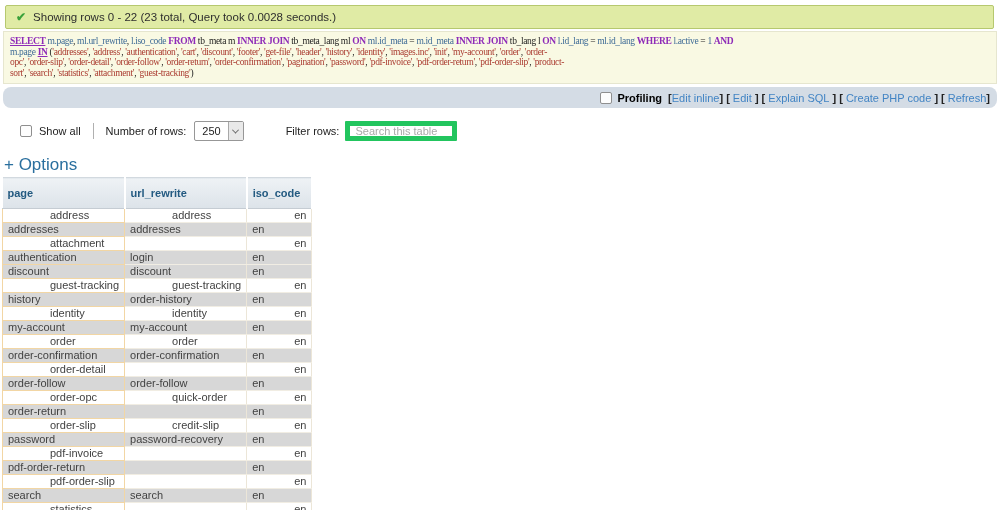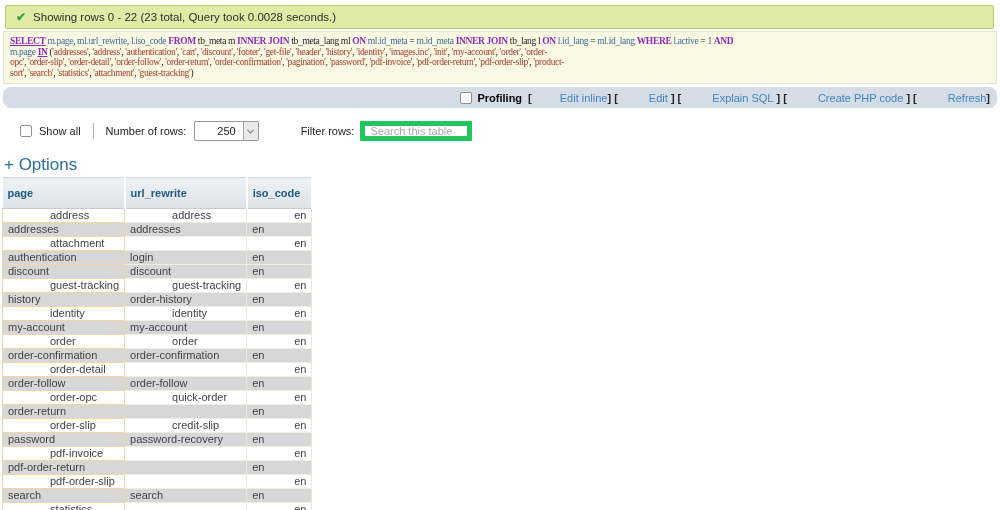--- a/index.html
+++ b/index.html
@@ -45,21 +45,21 @@
     background: var(--profiling-bg, #d4dce5);
     border-radius: 8px;
     height: 21px;
     display: flex; align-items: center; justify-content: flex-end;
     padding: 0 7px;
     font-size: 11px;
   }
   .proflabel { font-weight: bold; color: #000; margin: 0 3px 0 5px; }
   .pgroup { margin-left: 3px; white-space: pre; }
   .pbr { color: #222; font-weight: bold; }
-  .plink { color: var(--link-blue, #4284c4); text-decoration: none; cursor: pointer; margin-left: 28px; }
+  .plink { color: var(--link-blue, #4284c4); text-decoration: none; cursor: pointer; }
 
   
   .cb {
     appearance: none; -webkit-appearance: none;
     width: 12px; height: 12px;
     border: 1px solid #8f8f8f; border-radius: 2px;
     background: #fdfdfd; cursor: pointer; flex: 0 0 auto;
   }
 
   
@@ -67,21 +67,21 @@
     margin: 12px 0 0 20px;
     display: flex; align-items: center;
     font-size: 11px; color: #222;
     height: 22px;
   }
   .controls .lbl { margin-left: 7px; }
   .vdiv { width: 1px; height: 16px; background: #b0b0b0; margin: 0 12px; }
   .select {
     display: inline-flex; align-items: stretch;
     border: 1px solid #979797; border-radius: 2px;
-    height: 20px; margin-left: 8px; background: #fff; cursor: pointer; padding-left: 15px;
+    height: 20px; margin-left: 8px; background: #fff; cursor: pointer;
   }
   .sel-val { padding: 3px 7px 0; font-size: 11px; color: #222; }
   .sel-btn {
     width: 15px; border-left: 1px solid #a8a8a8; background: #e9e9e9;
     display: flex; align-items: center; justify-content: center;
   }
   .chev {
     width: 5px; height: 5px;
     border-right: 1.5px solid #666; border-bottom: 1.5px solid #666;
     transform: rotate(45deg) translate(-1px,-1px);

